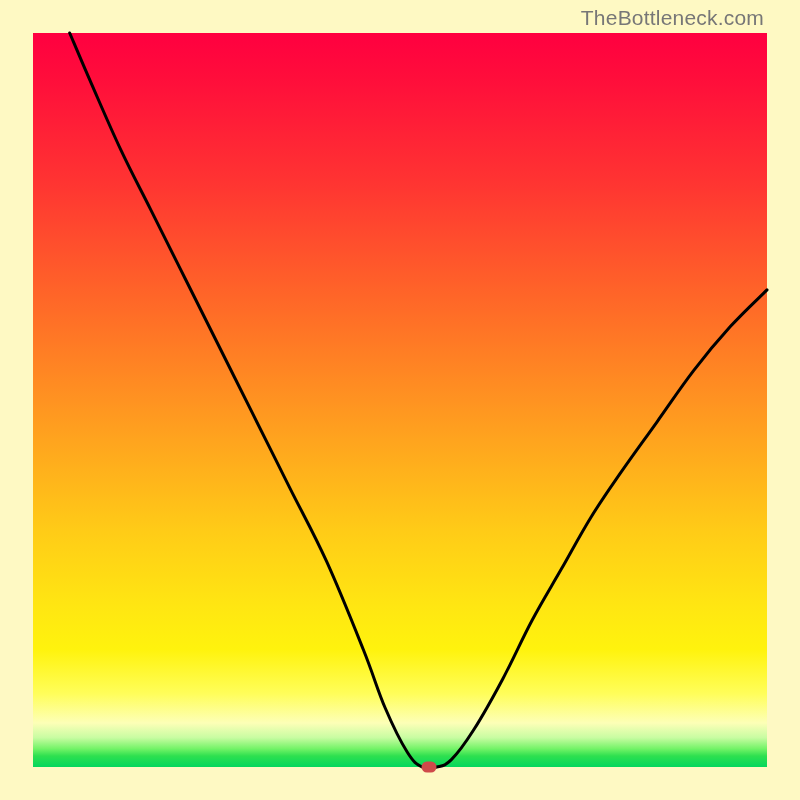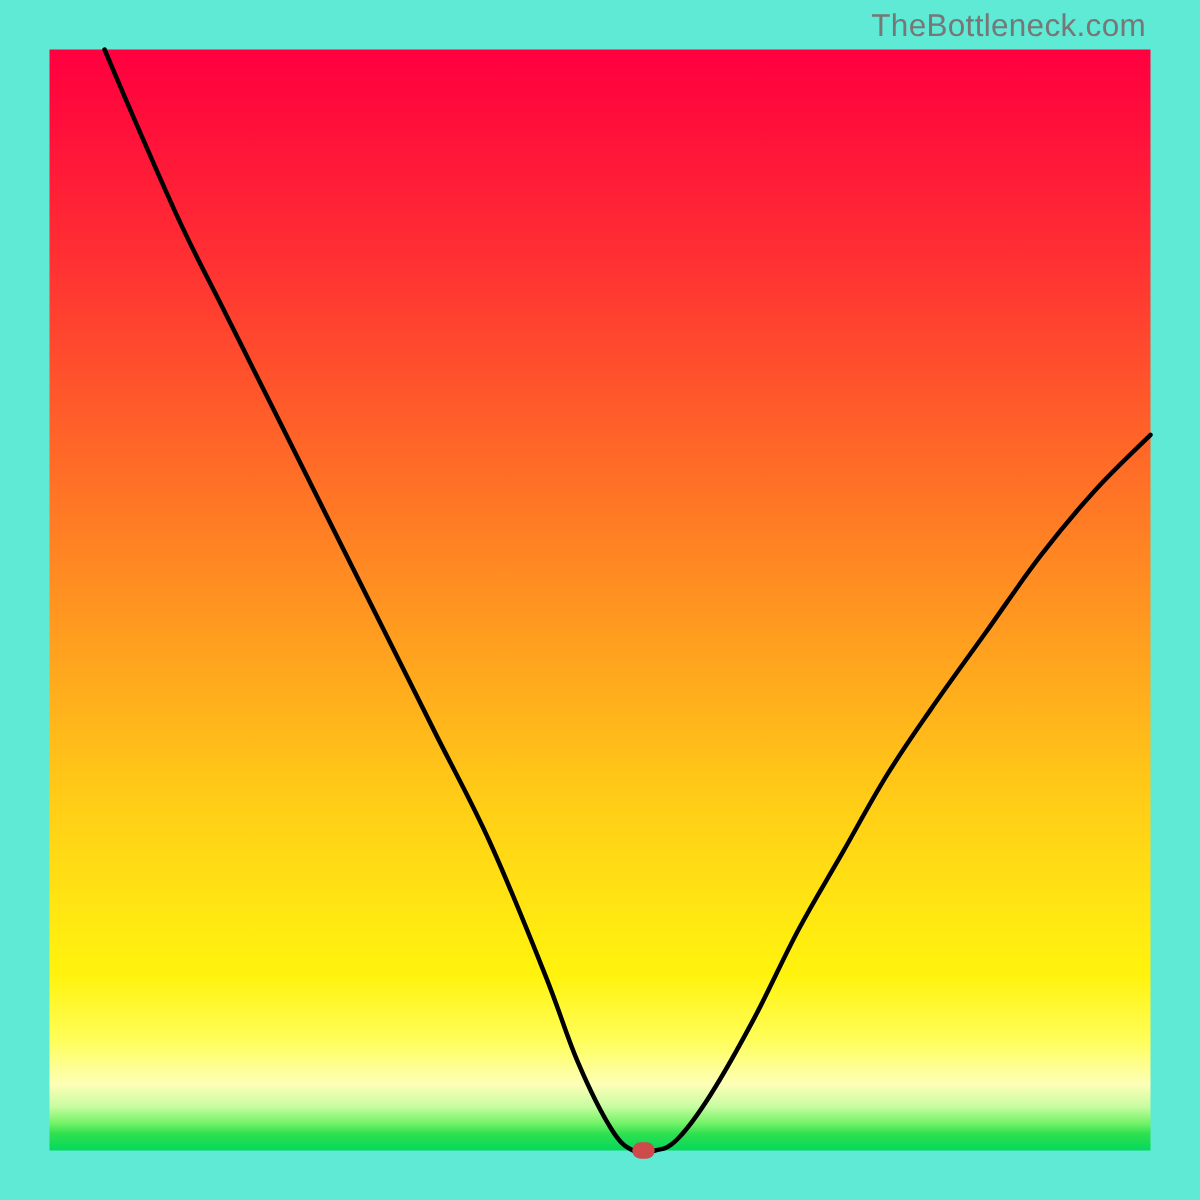--- a/index.html
+++ b/index.html
@@ -8,21 +8,21 @@
     width: 800px;
     height: 800px;
     overflow: hidden;
     background: #000;
     font-family: Arial, Helvetica, sans-serif;
   }
   .frame {
     position: relative;
     width: 800px;
     height: 800px;
-    background: #5eead4;
+    background: #fef9c3;
   }
   .plot-area {
     position: absolute;
     left: 33px;
     top: 33px;
     width: 734px;
     height: 734px;
     
     background: linear-gradient(
       to bottom,

